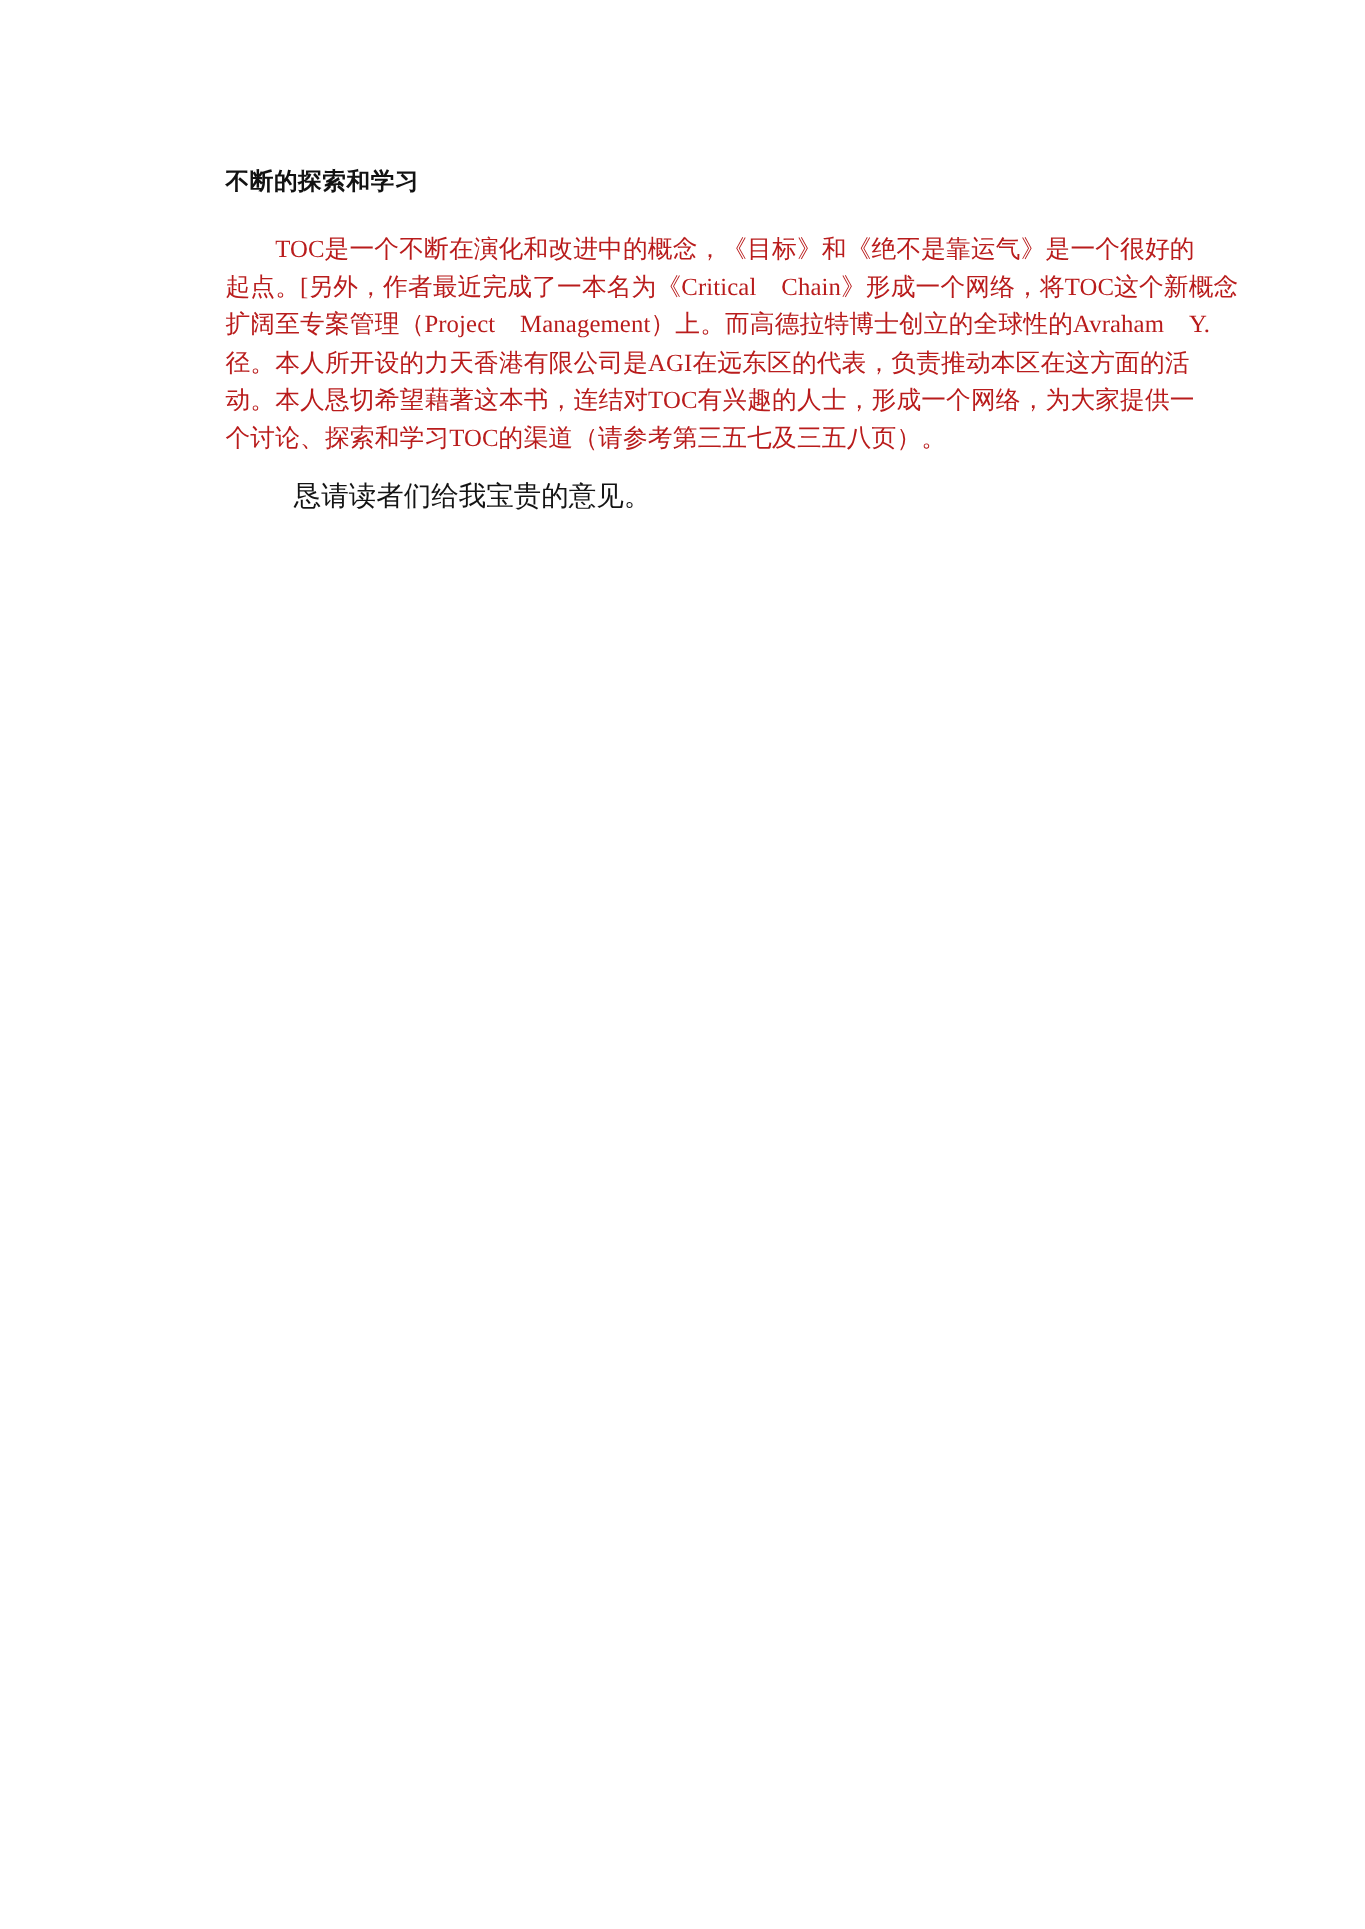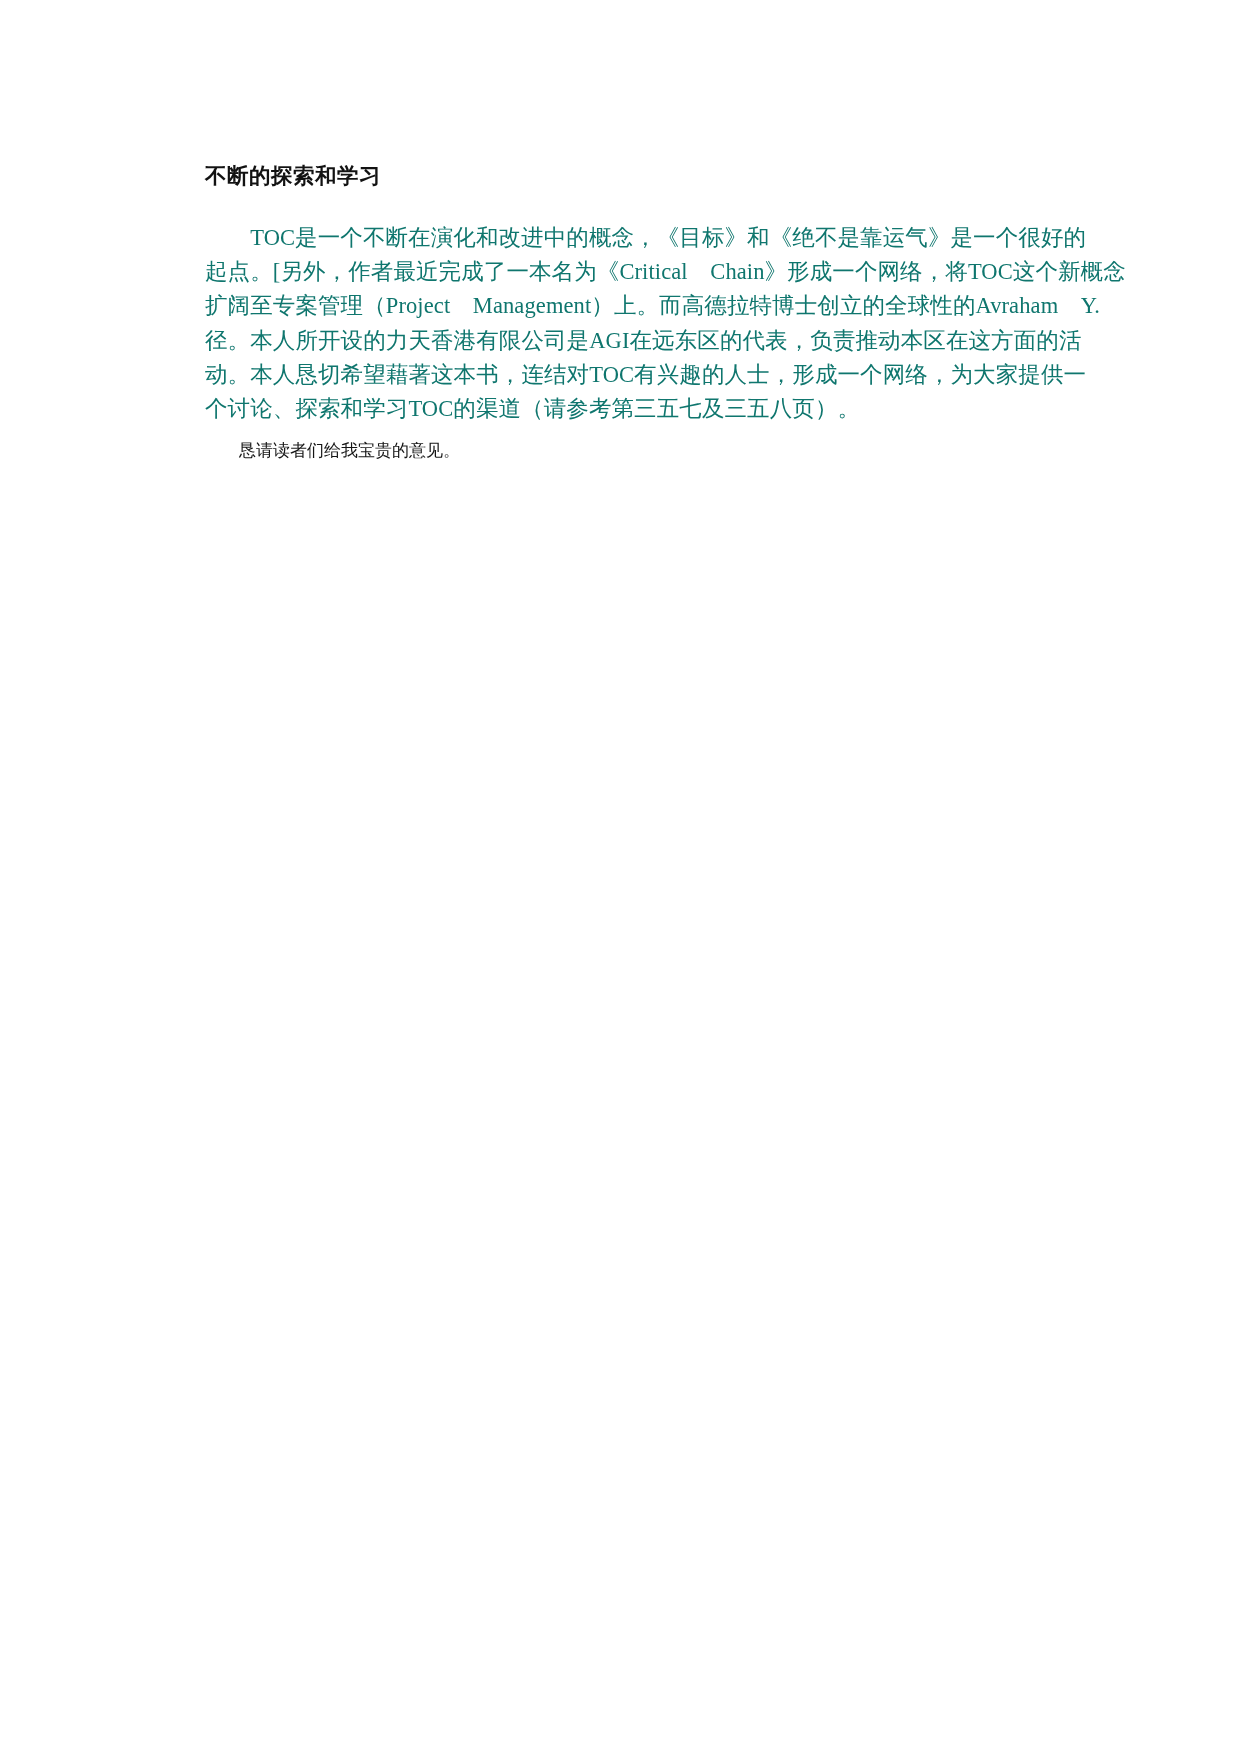--- a/index.html
+++ b/index.html
@@ -16,52 +16,52 @@
     position: relative;
     width: 1241px;
     height: 1754px;
     background: #ffffff;
     overflow: hidden;
     margin: 0 auto;
   }
   .content {
     position: absolute;
     left: 205px;
-    top: 159px;
+    top: 148px;
     width: 842px;
   }
   .heading {
     font-family: "Liberation Sans", "DejaVu Sans", sans-serif;
     font-size: 21.5px;
     line-height: 34px;
     letter-spacing: 0.5px;
     color: #121212;
     margin: 0 0 28px 0;
     white-space: pre;
   }
   .para {
     font-size: 22.5px;
     line-height: 34.2px;
-    color: #0f766e;
+    color: #b91c1c;
     margin: 0;
     text-align: justify;
     text-justify: inter-character;
     letter-spacing: 0.1px;
   }
   .para .ln {
     display: block;
     white-space: pre;
   }
   .para-gap-1 { height: 8px; }
   .para-gap-2 { height: 44px; }
   .closing {
-    font-size: 17px;
+    font-size: 25px;
     line-height: 34.2px;
     color: #141414;
-    margin: 0;
+    margin: 12px;
     white-space: pre;
   }
 </style>
 </head>
 <body>
 
 <div class="page">
   <div class="content">
 
     <h1 class="heading">不断的探索和学习</h1>

